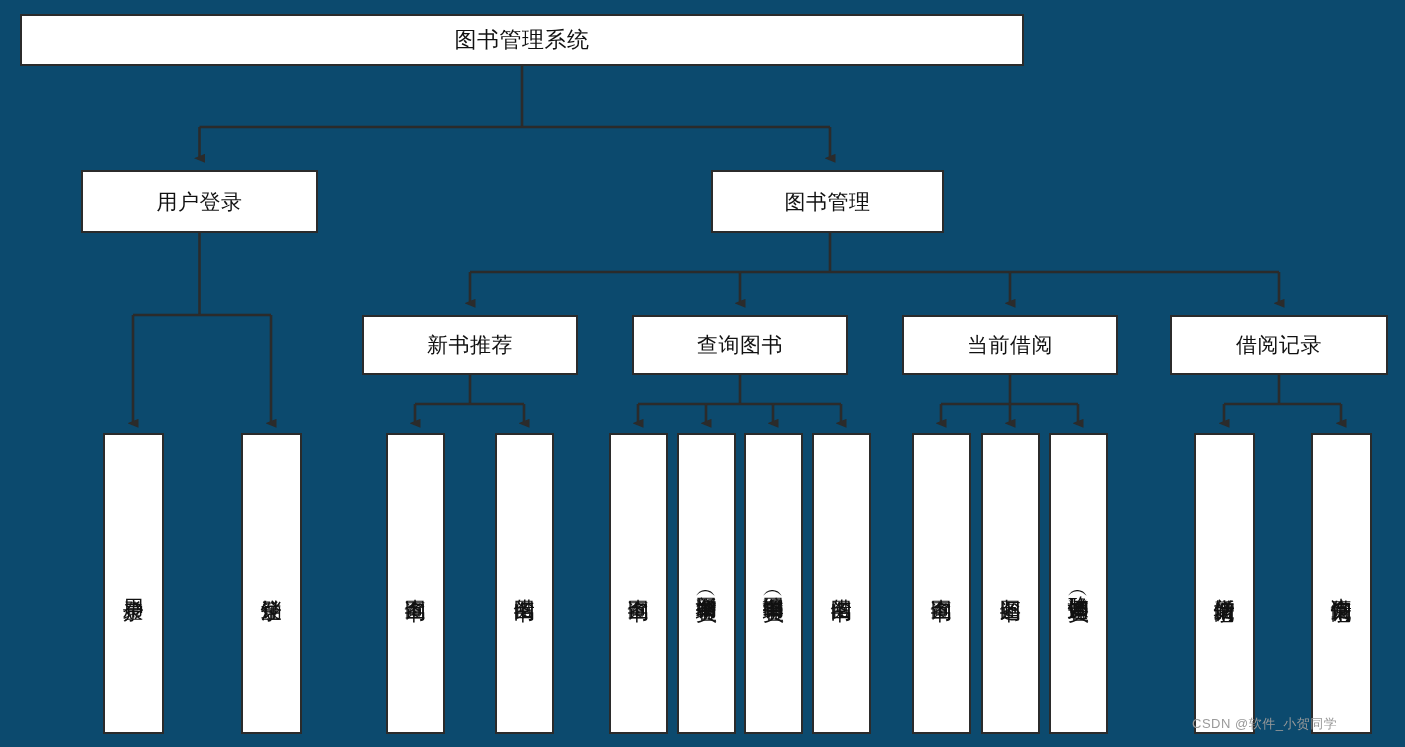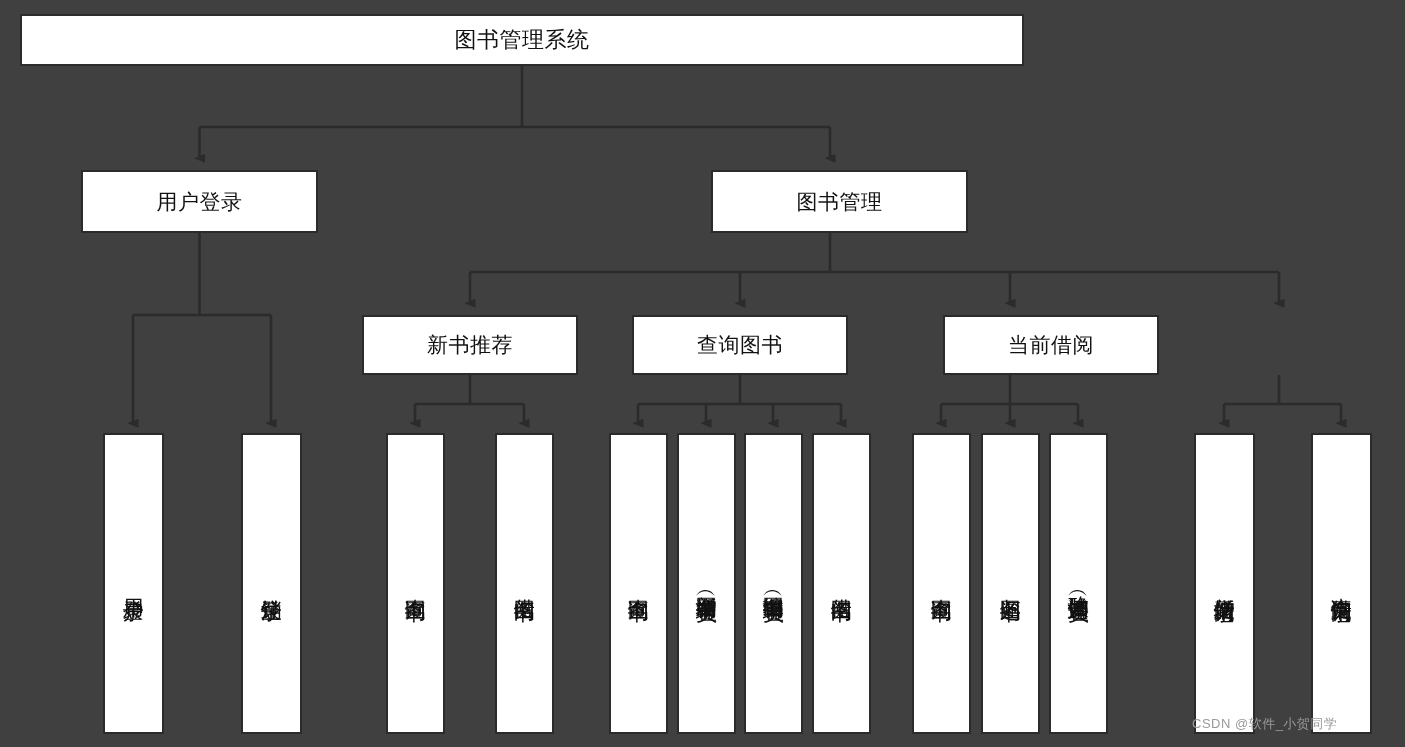--- a/index.html
+++ b/index.html
@@ -7,21 +7,21 @@
     padding: 0;
     background: #ffffff;
   }
   body {
     font-family: "Liberation Sans", "DejaVu Sans", sans-serif;
   }
   #stage {
     position: relative;
     width: 1405px;
     height: 747px;
-    background: #404040;
+    background: #0c4a6e;
     overflow: hidden;
   }
   #edges {
     position: absolute;
     left: 0;
     top: 0;
     width: 1405px;
     height: 747px;
   }
   .node {
@@ -113,32 +113,35 @@
     </g>
   </svg>
 
   <div class="node horiz root" style="left:20px; top:14px; width:1004px; height:52px;">
     <span>图书管理系统</span>
   </div>
 
   <div class="node horiz" style="left:81px; top:170px; width:237px; height:63px;">
     <span>用户登录</span>
   </div>
-  <div class="node horiz" style="left:711px; top:170px; width:257px; height:63px;">
+  <div class="node horiz" style="left:711px; top:170px; width:233px; height:63px;">
     <span>图书管理</span>
   </div>
 
   <div class="node horiz" style="left:362px; top:315px; width:216px; height:60px;">
     <span>新书推荐</span>
   </div>
   <div class="node horiz" style="left:632px; top:315px; width:216px; height:60px;">
     <span>查询图书</span>
   </div>
-  <div class="node horiz" style="left:902px; top:315px; width:216px; height:60px;margin-left:41px;">
+  <div class="node horiz" style="left:902px; top:315px; width:216px; height:60px;">
     <span>当前借阅</span>
+  </div>
+  <div class="node horiz" style="left:1170px; top:315px; width:218px; height:60px;">
+    <span>借阅记录</span>
   </div>
 
   <div class="node vert" style="left:103px; top:433px; width:61px; height:301px;">
     <span>用户登录</span>
   </div>
   <div class="node vert" style="left:241px; top:433px; width:61px; height:301px;">
     <span>注销登录</span>
   </div>
 
   <div class="node vert" style="left:386px; top:433px; width:59px; height:301px;">

